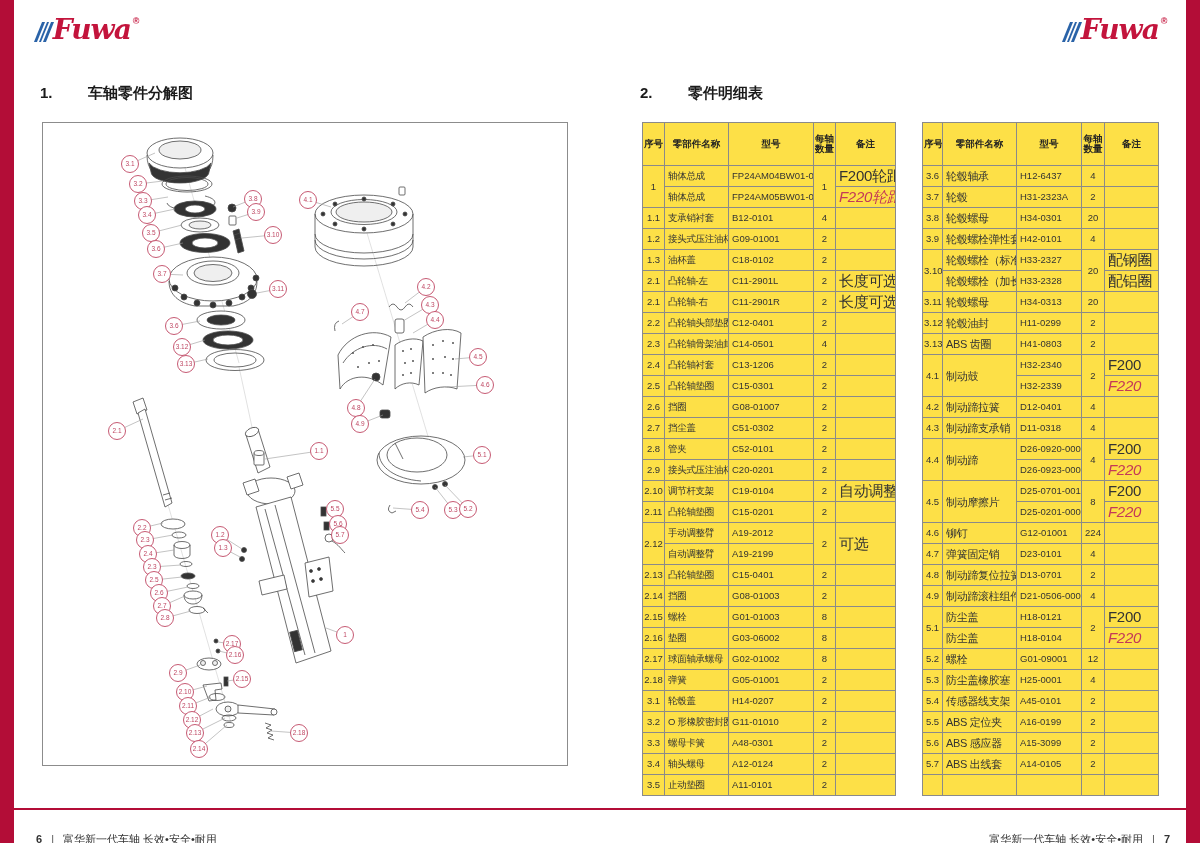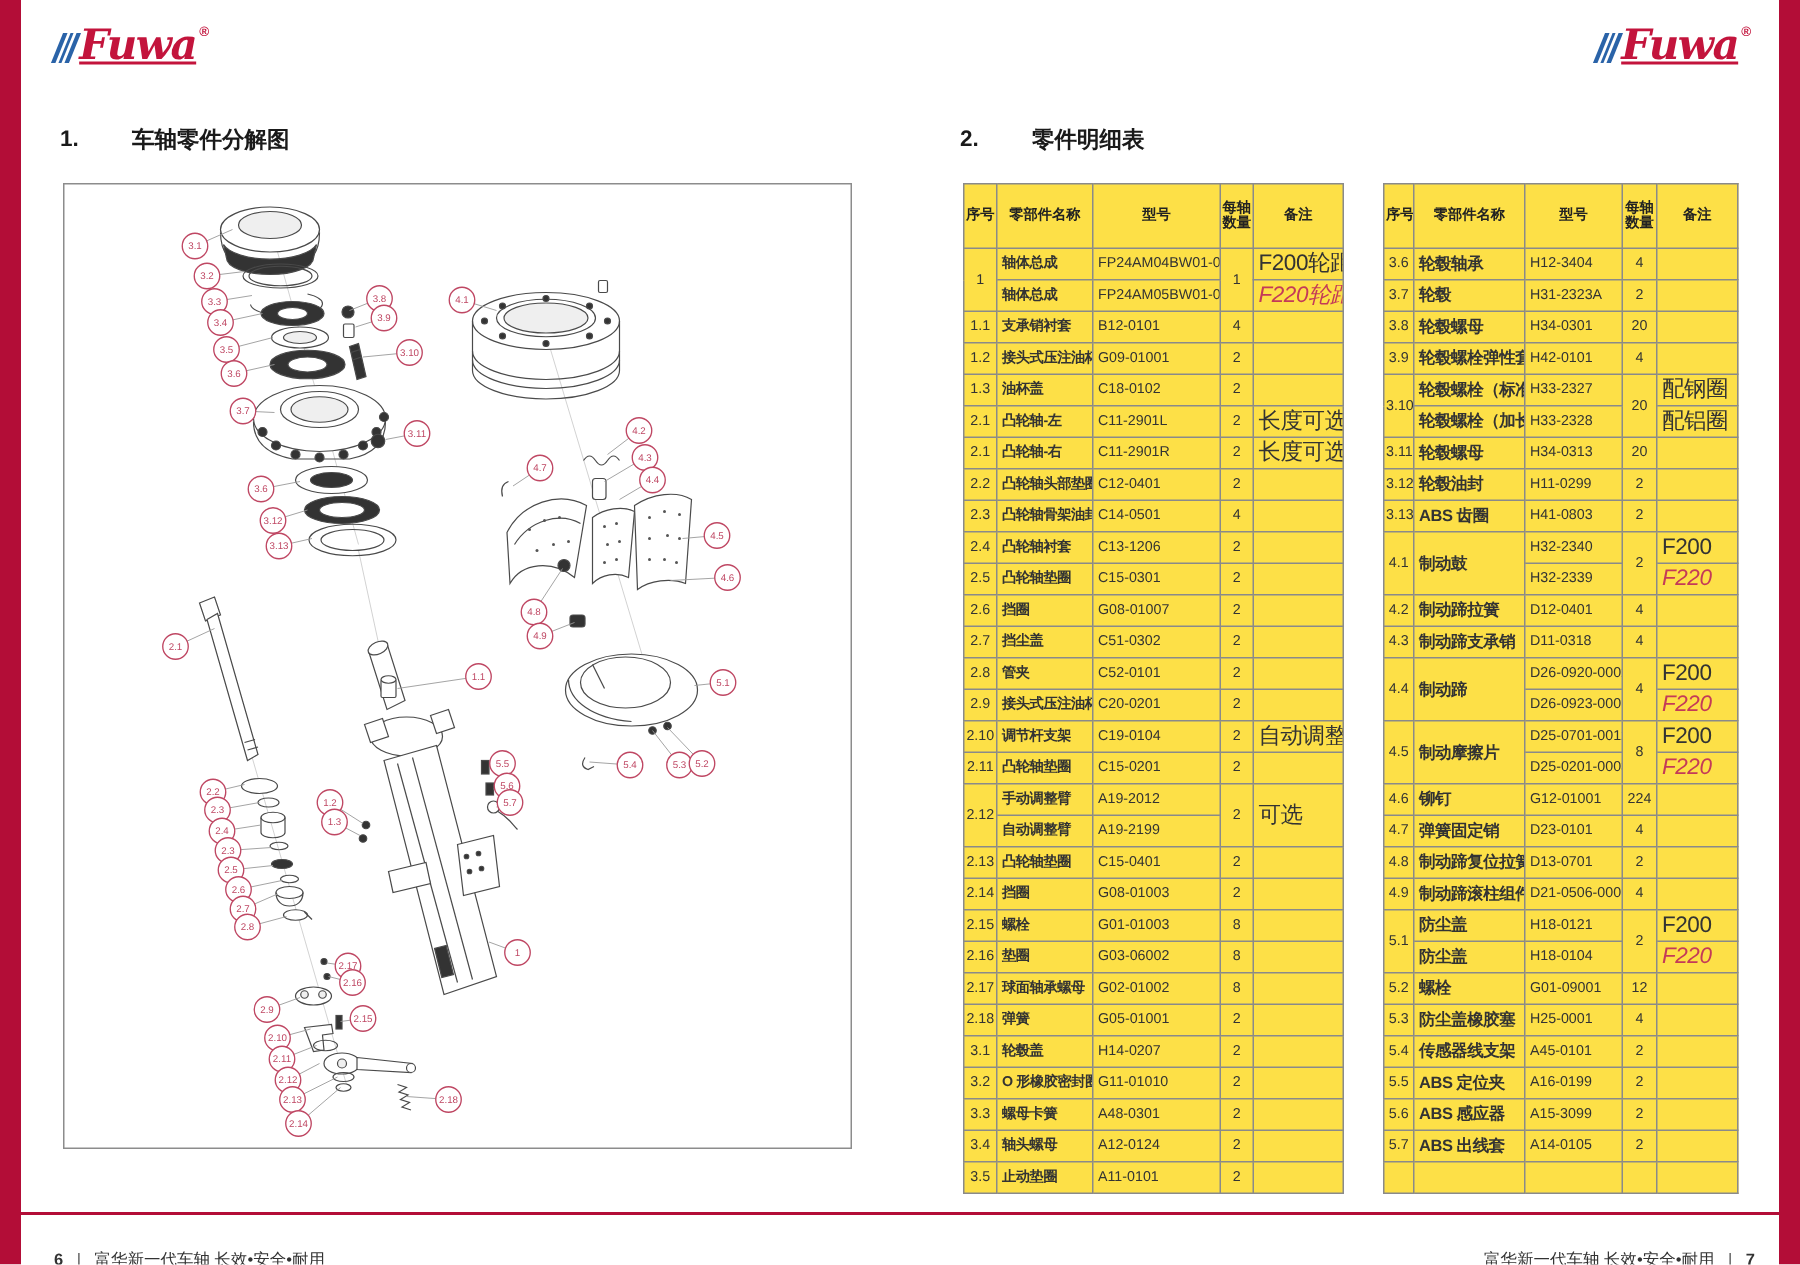--- a/index.html
+++ b/index.html
@@ -11,21 +11,21 @@
   .red-bar.left{left:0;} .red-bar.right{right:0;}
 
   
   .logo{position:absolute;top:15px;display:flex;align-items:flex-start;}
   .logo.logo-left{left:38px;} .logo.logo-right{left:1066px;}
   .logo-stripes{display:inline-flex;gap:2px;margin-top:7px;margin-right:3px;transform:skewX(-22deg);}
   .logo-stripes i{display:block;width:2.6px;height:20px;background:#2a63a8;}
   .logo-text{
     font-family:"DejaVu Serif","Liberation Serif",serif;
     font-style:italic;font-weight:bold;font-size:28px;line-height:30px;
-    color:#c3143c;letter-spacing:-1px;text-decoration:underline;
+    color:#c3143c;letter-spacing:-1px;
   }
   .logo-reg{font-size:9px;color:#c3143c;margin-left:2px;margin-top:1px;font-weight:bold;}
 
   
   .section-title{position:absolute;top:84px;display:flex;font-size:15px;font-weight:bold;color:#1a1a1a;}
   #sec1{left:40px;} #sec2{left:640px;}
   .sec-num{width:48px;}
 
   
   .diagram-box{position:absolute;left:42px;top:122px;width:524px;height:642px;border:1px solid #8c8c8c;background:#fff;}
@@ -46,21 +46,21 @@
   #table1{left:642px;width:253px;}
   #table2{left:922px;width:236px;}
   .parts-table th,.parts-table td{
     border:1px solid #8a8a8a;height:20px;line-height:10px;
     font-size:9.5px;color:#333;padding:0 3px;overflow:hidden;white-space:nowrap;
   }
   .parts-table th{height:42px;font-weight:bold;text-align:center;color:#222;padding:0 1px;}
   #table2 td.c-name{font-size:11px;letter-spacing:-0.3px;}
   td.c-no{text-align:center;padding:0 1px;}
   td.c-qty{text-align:center;padding:0 1px;}
-  td.c-name{letter-spacing:-0.3px;font-weight:bold;}
+  td.c-name{letter-spacing:-0.3px;}
   td.c-remark{font-size:15px;letter-spacing:-0.3px;}
   td.red{color:#c43a58;font-style:italic;}
 
   
   .footer-line{position:absolute;left:14px;right:14px;top:808px;height:1.5px;background:#b30d37;}
   .footer{position:absolute;top:832px;font-size:11px;color:#333;white-space:nowrap;}
   .footer .pg{font-weight:bold;}
   .footer .bar{margin:0 9px;color:#555;}
   .footer-left{left:36px;}
   .footer-right{right:30px;text-align:center;}
@@ -777,21 +777,21 @@
           <div>每轴</div>
           <div>数量</div>
         </th>
       <th>备注</th>
     </tr>
   </thead>
   <tbody id="tbody2">
       <tr>
         <td class="c-no">3.6</td>
         <td class="c-name">轮毂轴承</td>
-        <td class="c-model">H12-3404</td>
+        <td class="c-model">H12-6437</td>
         <td class="c-qty">4</td>
         <td class="c-remark"></td>
       </tr>
       <tr>
         <td class="c-no">3.7</td>
         <td class="c-name">轮毂</td>
         <td class="c-model">H31-2323A</td>
         <td class="c-qty">2</td>
         <td class="c-remark"></td>
       </tr>

